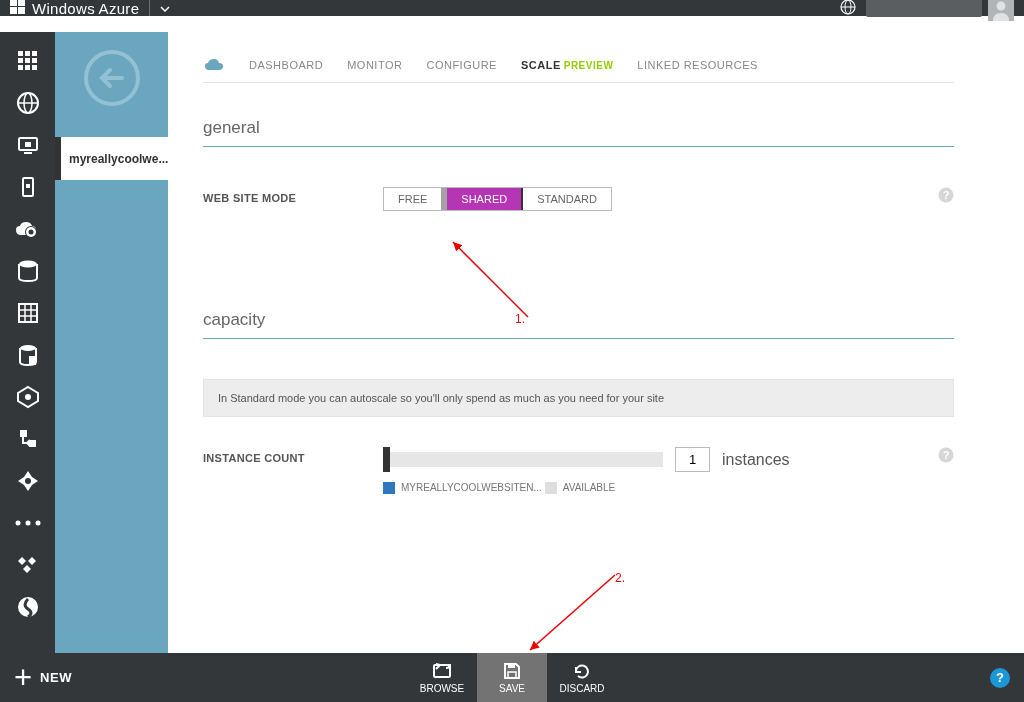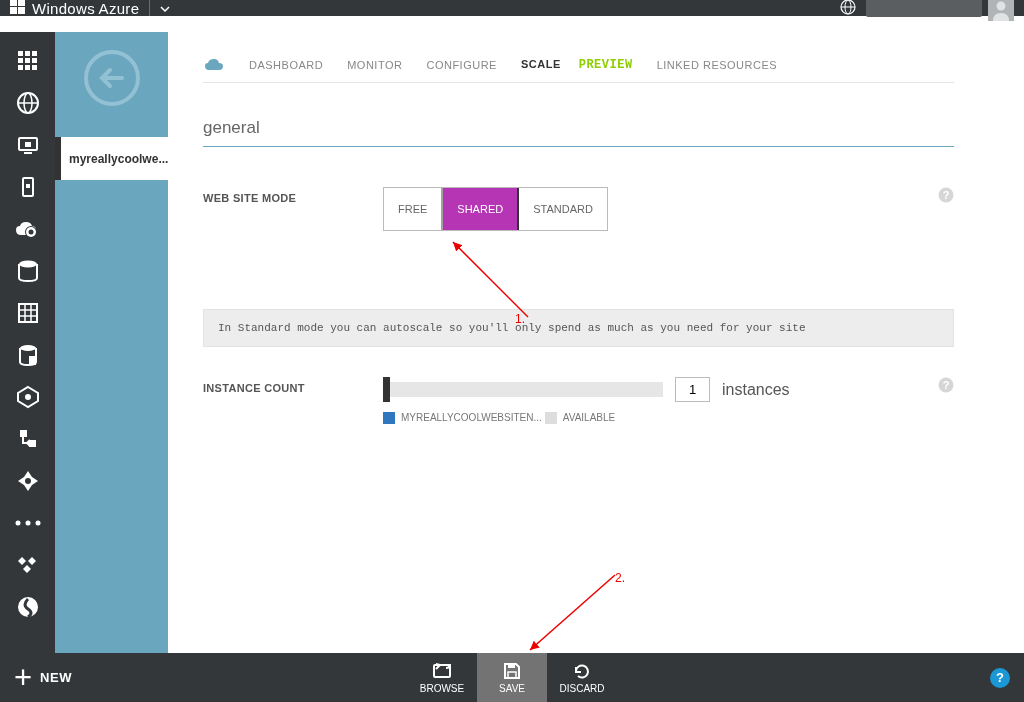--- a/index.html
+++ b/index.html
@@ -25,35 +25,35 @@
 .back-btn { width: 56px; height: 56px; border: 4px solid #93c1d4; border-radius: 50%; margin: 18px auto 0; display: flex; align-items: center; justify-content: center; color: #93c1d4; cursor: pointer; }
 .site-tab { position: absolute; top: 105px; left: 0; right: 0; height: 43px; background: #fff; border-left: 6px solid #333; display: flex; align-items: center; padding: 0 8px; font-size: 12px; font-weight: 600; color: #333; overflow: hidden; text-overflow: ellipsis; white-space: nowrap; }
 
 
 .main { position: absolute; left: 168px; right: 0; top: 32px; bottom: 49px; background: #fff; padding: 25px 70px 0 35px; overflow: hidden; }
 .page-title { font-size: 26px; font-weight: 300; color: #555; margin-bottom: 18px; }
 .tabs { display: flex; align-items: center; gap: 24px; border-bottom: 1px solid #e5e5e5; padding-bottom: 10px; margin-bottom: 35px; }
 .tabs .cloud-icon { color: #6ba6bf; font-size: 17px; display: flex; align-items: center; }
 .tabs .tab { font-size: 11px; color: #888; cursor: pointer; letter-spacing: 0.5px; }
 .tabs .tab.active { color: #333; font-weight: 600; }
-.tabs .tab .preview { color: #8fce00; font-size: 12px; font-weight: 600; margin-left: 18px; font-family: Liberation Mono, monospace; }
+.tabs .tab .preview { color: #8fce00; font-size: 10px; font-weight: 600; margin-left: 3px; }
 
 .section-title { font-size: 17px; font-weight: 400; color: #666; padding-bottom: 8px; border-bottom: 1px solid #6ba6bf; margin-bottom: 40px; }
-.row { display: flex; align-items: flex-start; margin-bottom: 43px; }
+.row { display: flex; align-items: flex-start; margin-bottom: 64px; }
 .row .label { width: 180px; font-size: 11px; font-weight: 600; color: #555; padding-top: 5px; letter-spacing: 0.3px; }
 .row .control { flex: 0 0 auto; }
 .row .help { margin-left: auto; color: #ccc; font-size: 15px; cursor: pointer; }
 
 
-.mode-toggle { display: flex; border: 1px solid #bbb; height: 44px; }
+.mode-toggle { display: flex; border: 1px solid #bbb; height: 24px; }
 .mode-toggle .opt { padding: 0 14px; display: flex; align-items: center; font-size: 11px; color: #666; cursor: pointer; background: #fff; }
-.mode-toggle .opt.selected { background: #b535b5; color: #fff; border-left: 2px solid #a3a3a3; border-right: 2px solid #333; }
-
-
-.info-box { background: #ededed; border: 1px solid #e3e3e3; padding: 12px 14px; font-size: 11px; color: #555; margin-bottom: 30px; font-family: Liberation Mono, monospace; }
+.mode-toggle .opt.selected { background: #b535b5; color: #fff; border-left: 6px solid #a3a3a3; border-right: 2px solid #333; }
+
+
+.info-box { background: #ededed; border: 1px solid #e3e3e3; padding: 12px 14px; font-size: 11px; color: #555; margin-bottom: 30px; }
 .slider-wrap { display: flex; align-items: center; gap: 12px; }
 .slider { width: 280px; height: 15px; background: #e6e6e6; position: relative; }
 .slider .handle { position: absolute; left: 0; top: -5px; width: 7px; height: 25px; background: #333; }
 .inst-input { width: 35px; height: 25px; border: 1px solid #bbb; text-align: center; font-size: 13px; }
 .inst-label { font-size: 16px; color: #555; font-weight: 300; }
 .legend { display: flex; gap: 3px; margin-top: 10px; font-size: 10px; color: #777; }
 .legend .sw { width: 12px; height: 12px; display: inline-block; margin-right: 6px; vertical-align: middle; }
 .legend .sw.blue { background: #2f78bf; }
 .legend .sw.grey { background: #ddd; }
 
@@ -256,20 +256,21 @@
     </div>
     <div class="help">
       <svg width="16" height="16" viewBox="0 0 16 16">
           <circle cx="8" cy="8" r="7.5" fill="#d6d6d6"></circle>
           <text x="8" y="12" text-anchor="middle" fill="#fff" font-size="11" font-weight="700">?</text>
         </svg>
     </div>
   </div>
 
   <div style="height:35px"></div>
+  <div class="section-title">capacity</div>
   <div class="info-box">In Standard mode you can autoscale so you'll only spend as much as you need for your site</div>
 
   <div class="row" style="margin-bottom:8px">
     <div class="label">INSTANCE COUNT</div>
     <div class="control">
       <div class="slider-wrap">
         <div class="slider">
             <div class="handle"></div>
           </div>
         <input class="inst-input" value="1" style="">

